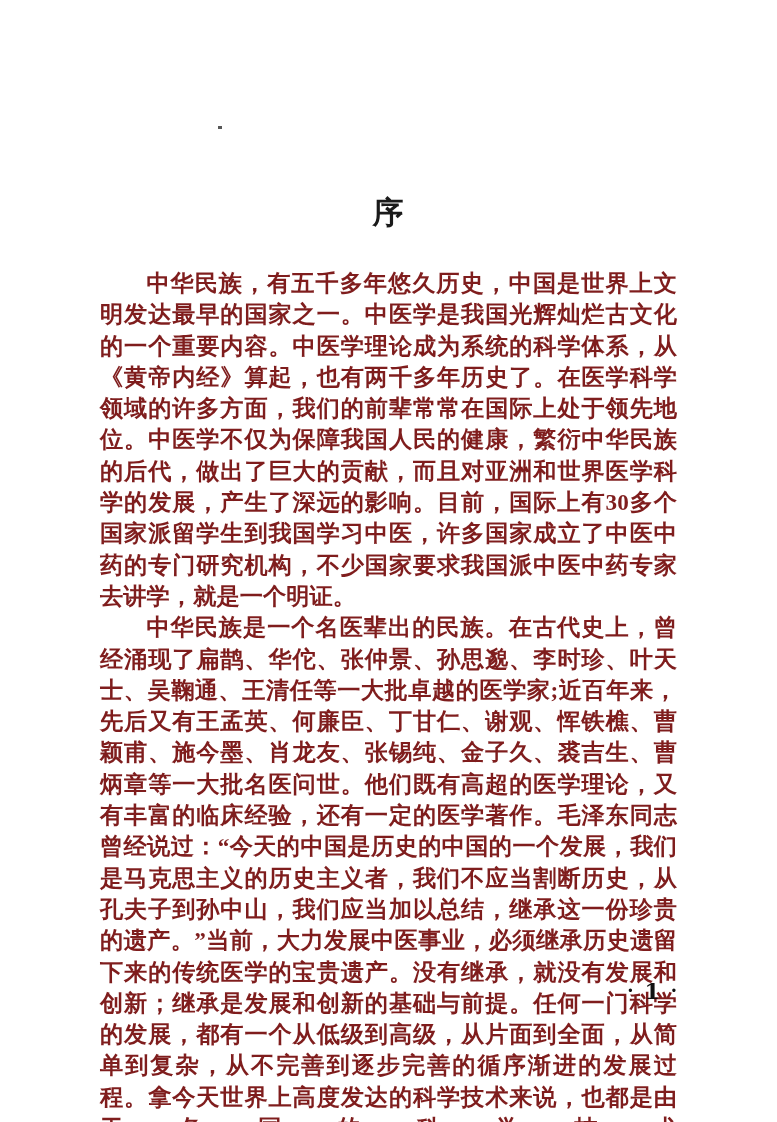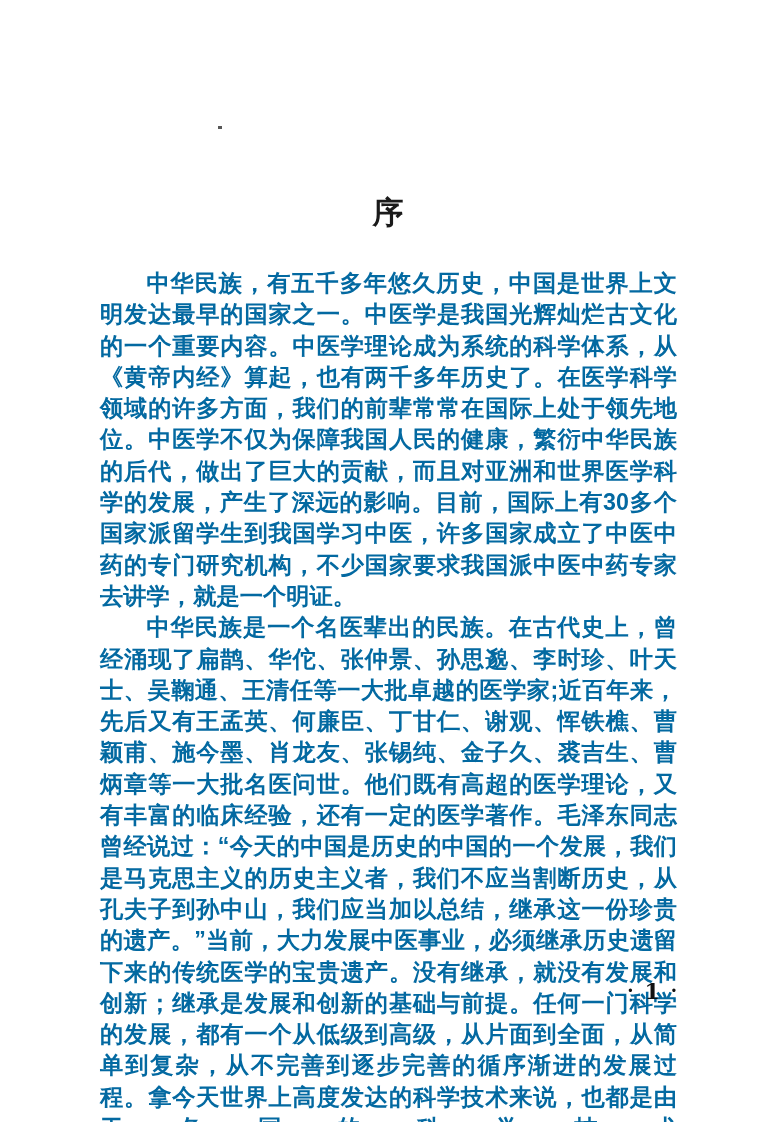--- a/index.html
+++ b/index.html
@@ -50,26 +50,26 @@
     position: absolute;
     left: 100px;
     top: 268px;
     width: 577px;
   }
 
   .para {
     margin: 0;
     font-size: 23.2px;
     line-height: 31.3px;
-    color: #0369a1;
+    color: #7f1d1d;
     text-align: justify;
     text-justify: inter-character;
     text-indent: 2em;
     font-weight: bold;
-    font-family: Liberation Sans, sans-serif;
+    font-family: Liberation Serif, serif;
     letter-spacing: 0.1px;
     
     word-spacing: 0;
   }
 
   .para + .para {
     margin-top: 0;
   }
 
   

